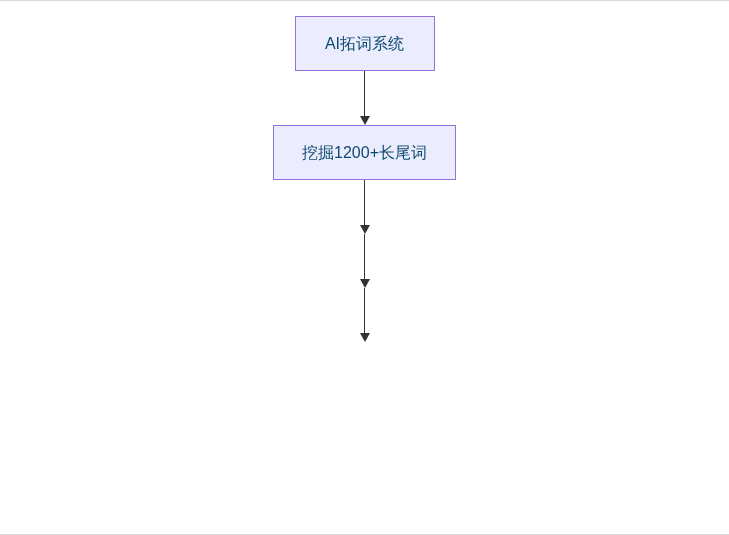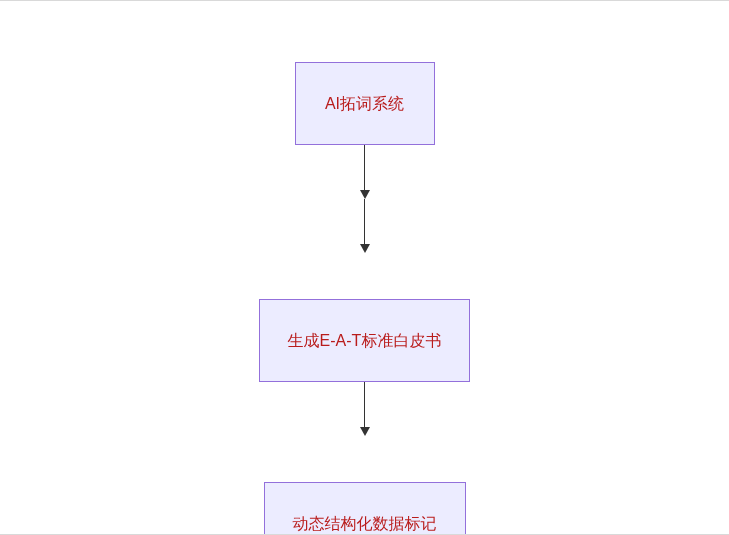--- a/index.html
+++ b/index.html
@@ -23,29 +23,28 @@
     top: 15px;
     left: 0;
     width: 100%;
     display: flex;
     flex-direction: column;
     align-items: center;
   }
   .node {
     background: #ECECFF;
     border: 1px solid #9370DB;
-    color: #b91c1c;
+    color: #0c4a6e;
     font-size: 16px;
     line-height: 21px;
-    padding: 30px 28px;
+    padding: 16px 28px;
     text-align: center;
     white-space: nowrap;
     box-sizing: border-box;
     min-width: 140px;
-    margin-top: 46px;
   }
   .arrow {
     display: flex;
     flex-direction: column;
     align-items: center;
     height: 54px;
   }
   .arrow .arrow-line {
     flex: 1 1 auto;
     width: 1.5px;
@@ -65,34 +64,33 @@
 <div class="canvas">
   <div class="flowchart">
 
     <div class="node">AI拓词系统</div>
 
     <div class="arrow">
       <div class="arrow-line"></div>
       <div class="arrow-head"></div>
     </div>
 
+    <div class="node">挖掘1200+长尾词</div>
 
     <div class="arrow">
       <div class="arrow-line"></div>
       <div class="arrow-head"></div>
     </div>
 
-    <div class="node">生成E-A-T标准白皮书</div>
 
     <div class="arrow">
       <div class="arrow-line"></div>
       <div class="arrow-head"></div>
     </div>
 
-    <div class="node">动态结构化数据标记</div>
 
     <div class="arrow">
       <div class="arrow-line"></div>
       <div class="arrow-head"></div>
     </div>
 
 
   </div>
 </div>
 

